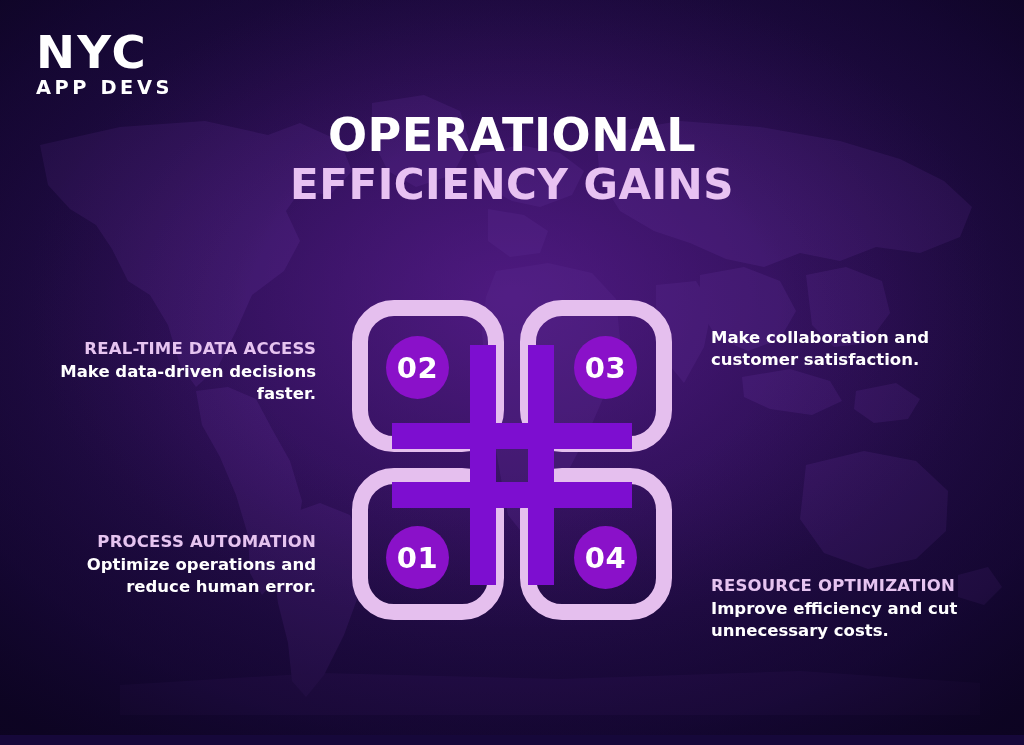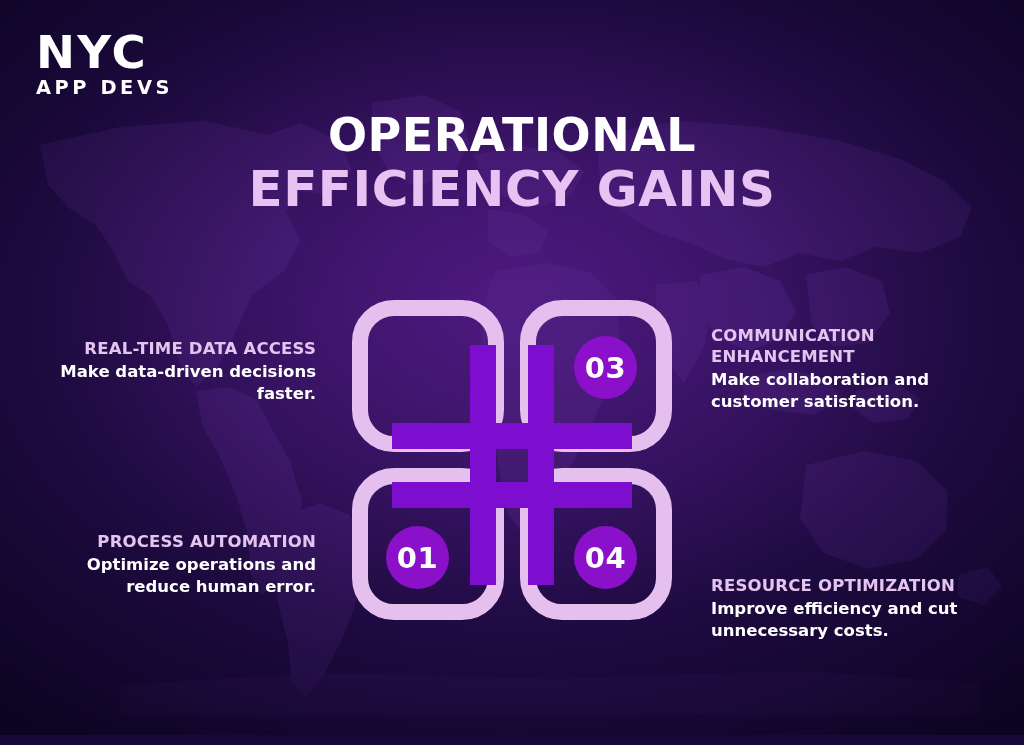--- a/index.html
+++ b/index.html
@@ -77,21 +77,21 @@
   #title-line1 {
     font-size:46px;
     font-weight:bold;
     color:#ffffff;
     letter-spacing:0.5px;
     line-height:1.0;
     font-family:"DejaVu Sans", sans-serif;
   }
   #title-line2 {
     margin-top:6px;
-    font-size:50px;
+    font-size:42px;
     font-weight:bold;
     color:#e8c2f2;
     letter-spacing:0.5px;
     line-height:1.0;
     font-family:"DejaVu Sans", sans-serif;
   }
 
   
   #graphic {
     position:absolute;
@@ -235,20 +235,23 @@
     <div class="rbox tl"></div>
     <div class="rbox tr"></div>
     <div class="rbox bl"></div>
     <div class="rbox br"></div>
 
     <div class="hbar h1"></div>
     <div class="hbar h2"></div>
     <div class="vbar v1"></div>
     <div class="vbar v2"></div>
 
+    <div class="ncircle c02">
+      <span>02</span>
+    </div>
     <div class="ncircle c03">
       <span>03</span>
     </div>
     <div class="ncircle c01">
       <span>01</span>
     </div>
     <div class="ncircle c04">
       <span>04</span>
     </div>
   </div>
@@ -257,21 +260,20 @@
     <div class="ctitle">PROCESS AUTOMATION</div>
     <div class="cbody">Optimize operations and reduce human error.</div>
   </div>
 
   <div id="cap-tl" class="caption left">
     <div class="ctitle">REAL-TIME DATA ACCESS</div>
     <div class="cbody">Make data-driven decisions faster.</div>
   </div>
 
   <div id="cap-tr" class="caption right">
-    <div class="ctitle">COMMUNICATION ENHANCEMENT</div>
     <div class="cbody">Make collaboration and customer satisfaction.</div>
   </div>
 
   <div id="cap-br" class="caption right">
     <div class="ctitle">RESOURCE OPTIMIZATION</div>
     <div class="cbody">Improve efficiency and cut unnecessary costs.</div>
   </div>
 
 </div>
 

